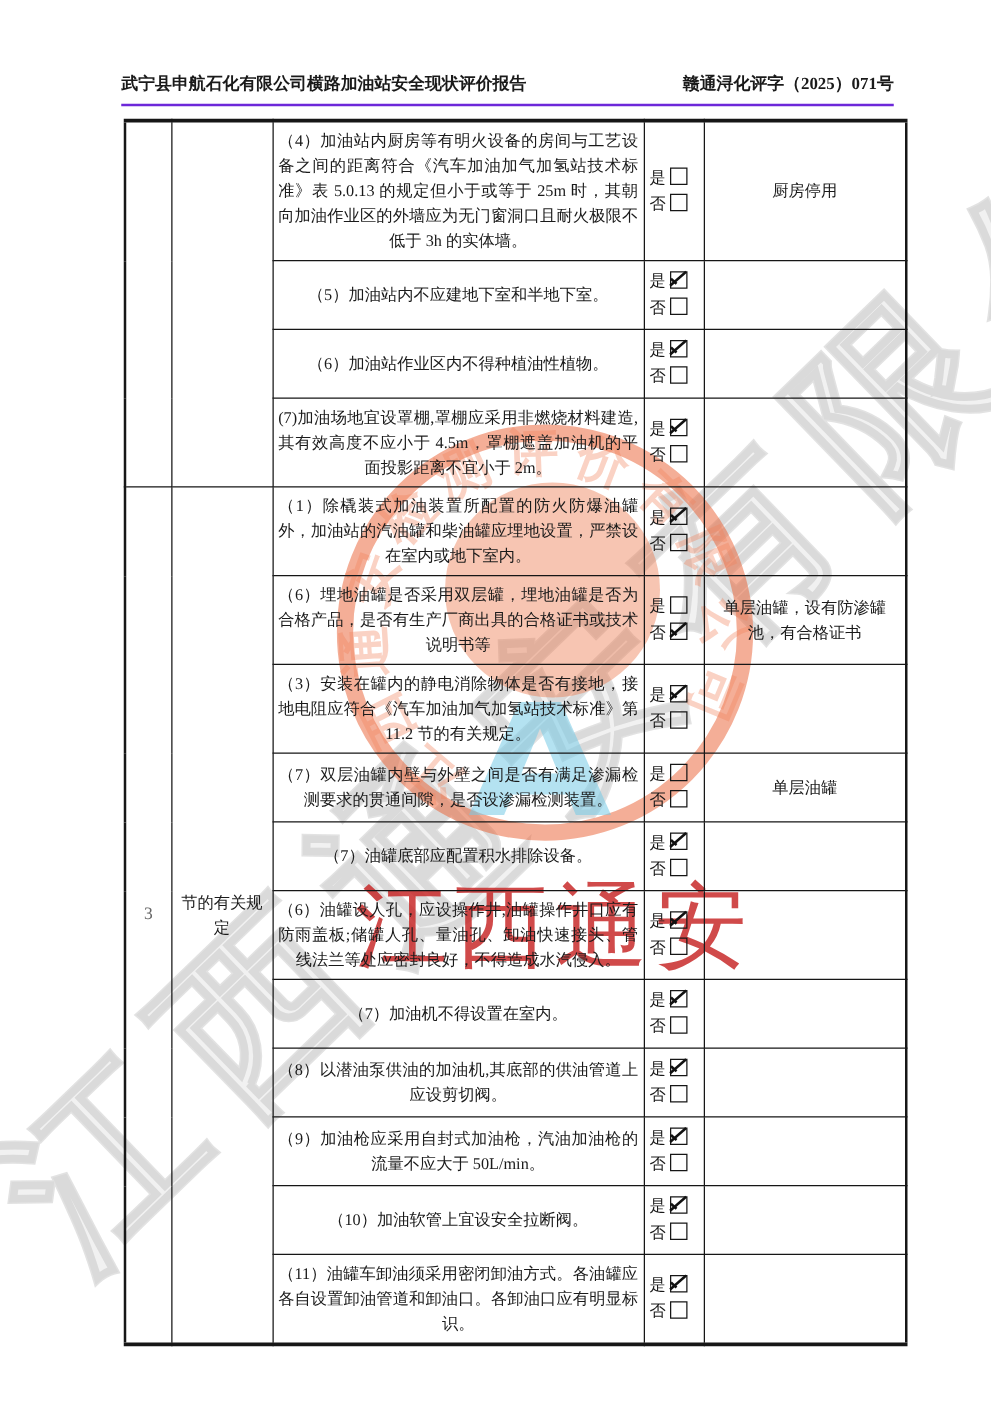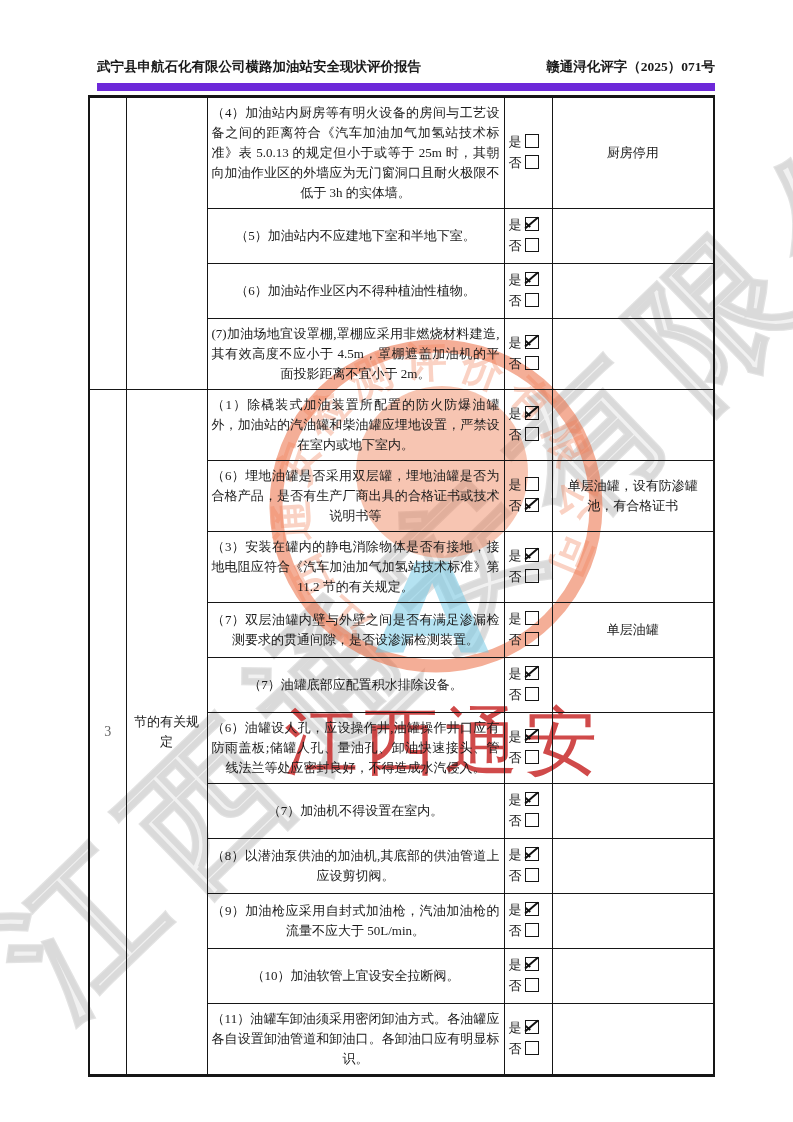--- a/index.html
+++ b/index.html
@@ -3,38 +3,38 @@
 <meta charset="utf-8">
 <style>
   html,body{margin:0;padding:0;}
   body{width:793px;height:1122px;position:relative;overflow:hidden;background:#ffffff;
        font-family:"Liberation Serif","DejaVu Serif",serif;color:#1a1a1a;}
   .page{position:absolute;inset:0;overflow:hidden;}
 
   
   .hdr{position:absolute;left:97px;top:58px;width:618px;display:flex;
        justify-content:space-between;align-items:flex-end;
-       border-bottom:8px solid #6d28d9;padding-bottom:7px;font-weight:bold;font-size:13.5px;}
+       border-bottom:2px solid #6d28d9;padding-bottom:7px;font-weight:bold;font-size:13.5px;}
   .hdr span{white-space:nowrap;}
 
   
   .wm{position:absolute;pointer-events:none;z-index:0;}
   .wm-diag{left:-150px;top:470px;width:1200px;height:170px;text-align:center;
            transform:rotate(-44deg);font-size:150px;letter-spacing:26px;white-space:nowrap;
            font-weight:bold;color:rgba(210,210,210,0.30);
            -webkit-text-stroke:2.5px rgba(186,186,186,0.42);}
   .seal{left:256px;top:326px;width:360px;height:360px;}
   .wm-a{left:384px;top:548px;font-size:124px;line-height:1;font-weight:bold;
         font-family:"DejaVu Sans","Liberation Sans",sans-serif;
         color:rgba(118,203,230,0.55);transform:scaleX(1.2);}
   .wm-red{left:284px;top:704px;font-size:74px;line-height:1.05;font-weight:normal;
           letter-spacing:6px;white-space:nowrap;color:rgba(198,34,34,0.82);text-align:right;}
 
   
-  table.checklist{position:absolute;left:88px;top:95px;width:625px;z-index:1;
+  table.checklist{position:absolute;left:99px;top:95px;width:625px;z-index:1;
       border-collapse:collapse;table-layout:fixed;background:transparent;
       font-size:13px;line-height:20px;}
   table.checklist{border:2px solid #161616;border-top-width:3px;border-bottom-width:3px;}
   table.checklist td{border:1px solid #161616;padding:5px 4px;vertical-align:middle;
       background:transparent;word-break:break-all;}
   td.c-num{text-align:center;color:#666;font-size:14px;}
   td.c-cat{text-align:center;padding:0 10px;}
   td.c-item{height:44px;text-align:justify;text-align-last:center;padding:5px 6px;}
   td.c-check{height:44px;padding:2px 0 2px 7px;}
   td.c-remark{text-align:center;padding:4px 8px;}

